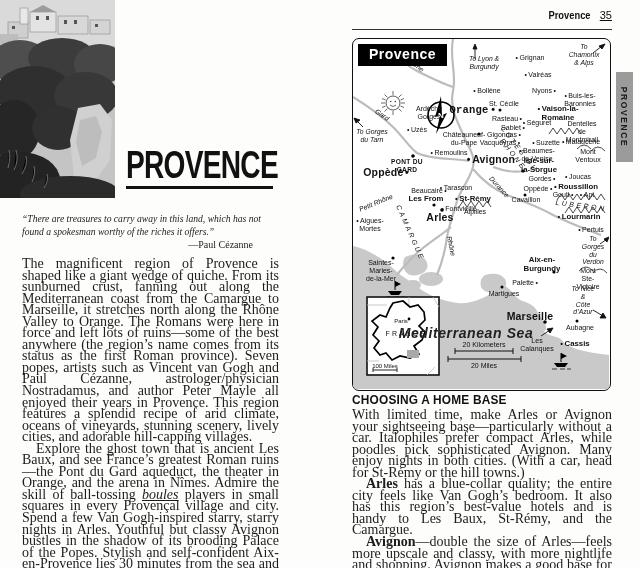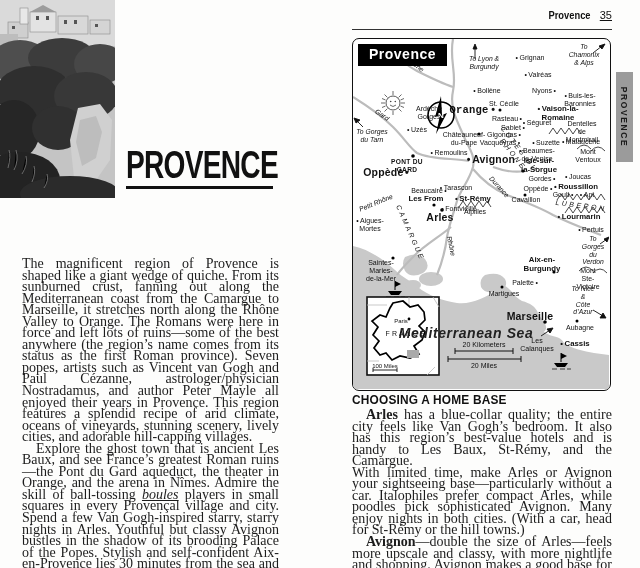--- a/index.html
+++ b/index.html
@@ -112,20 +112,24 @@
           <path d="M44,188 q5,-8 3,-14"></path>
       </g>
     </svg>
   </div>
 
   <div class="title-block">
     <h1>PROVENCE</h1>
     <div class="title-rule"></div>
   </div>
 
+  <div class="quote">
+    <p style="margin:0">“There are treasures to carry away in this land, which has not found a spokesman worthy of the riches it offers.”</p>
+    <p class="attr">—Paul Cézanne</p>
+  </div>
 
   <div class="body body-left">
 
       <p class="bp"><span class="lead"></span><span>The magnificent region of Provence is shaped like a giant wedge of quiche. From its sunburned crust, fanning out along the Mediterranean coast from the Camargue to Marseille, it stretches north along the Rhône Valley to Orange. The Romans were here in force and left lots of ruins—some of the best anywhere (the region’s name comes from its status as the first Roman province). Seven popes, artists such as Vincent van Gogh and Paul Cézanne, astrologer/physician Nostradamus, and author Peter Mayle all enjoyed their years in Provence. This region features a splendid recipe of arid climate, oceans of vineyards, stunning scenery, lively cities, and adorable hill-capping villages.</span><span class="em"></span><span></span></p>
 
       <p class="bp indent"><span class="lead"></span><span>Explore the ghost town that is ancient Les Baux, and see France’s greatest Roman ruins—the Pont du Gard aqueduct, the theater in Orange, and the arena in Nîmes. Admire the skill of ball-tossing </span><span class="em">boules</span><span> players in small squares in every Provençal village and city. Spend a few Van Gogh-inspired starry, starry nights in Arles. Youthful but classy Avignon bustles in the shadow of its brooding Palace of the Popes. Stylish and self-confident Aix-en-Provence lies 30 minutes from the sea and feels more Mediterranean. It’s a short hop from Arles or Avignon into the splendid scenery and villages of the Côtes du Rhône and Luberon regions. To properly understand southern France, day-trip into gritty Marseille. If you prefer a perfectly Provençal port and beach-town fix, linger in Cassis, just to the east.</span></p>
     </div>
 
   <div class="rp-header">
     <span class="sec">Provence</span><span class="pg">35</span>
@@ -421,20 +425,20 @@
   </div>
 
   <div class="side-tab">
     <span>PROVENCE</span>
   </div>
 
   <h2 class="hb-heading">CHOOSING A HOME BASE</h2>
 
   <div class="body body-right">
 
+      <p class="bp"><span class="lead"></span><span>With limited time, make Arles or Avignon your sightseeing base—particularly without a car. Italophiles prefer compact Arles, while poodles pick sophisticated Avignon. Many enjoy nights in both cities. (With a car, head for St-Rémy or the hill towns.)</span><span class="em"></span><span></span></p>
+
       <p class="bp indent"><span class="lead">Arles</span><span> has a blue-collar quality; the entire city feels like Van Gogh’s bedroom. It also has this region’s best-value hotels and is handy to Les Baux, St-Rémy, and the Camargue.</span><span class="em"></span><span></span></p>
-
-      <p class="bp"><span class="lead"></span><span>With limited time, make Arles or Avignon your sightseeing base—particularly without a car. Italophiles prefer compact Arles, while poodles pick sophisticated Avignon. Many enjoy nights in both cities. (With a car, head for St-Rémy or the hill towns.)</span><span class="em"></span><span></span></p>
 
       <p class="bp indent"><span class="lead">Avignon</span><span>—double the size of Arles—feels more upscale and classy, with more nightlife and shopping. Avignon makes a good base for nondrivers thanks to its convenient public-transit options. Within an hour or so, you can reach Pont du Gard, Uzès, and St-Rémy by bus, or Marseille and Aix-en-Provence by TGV train or</span><span class="em"></span><span></span></p>
     </div>
 
 </div>
 
 </body></html>

